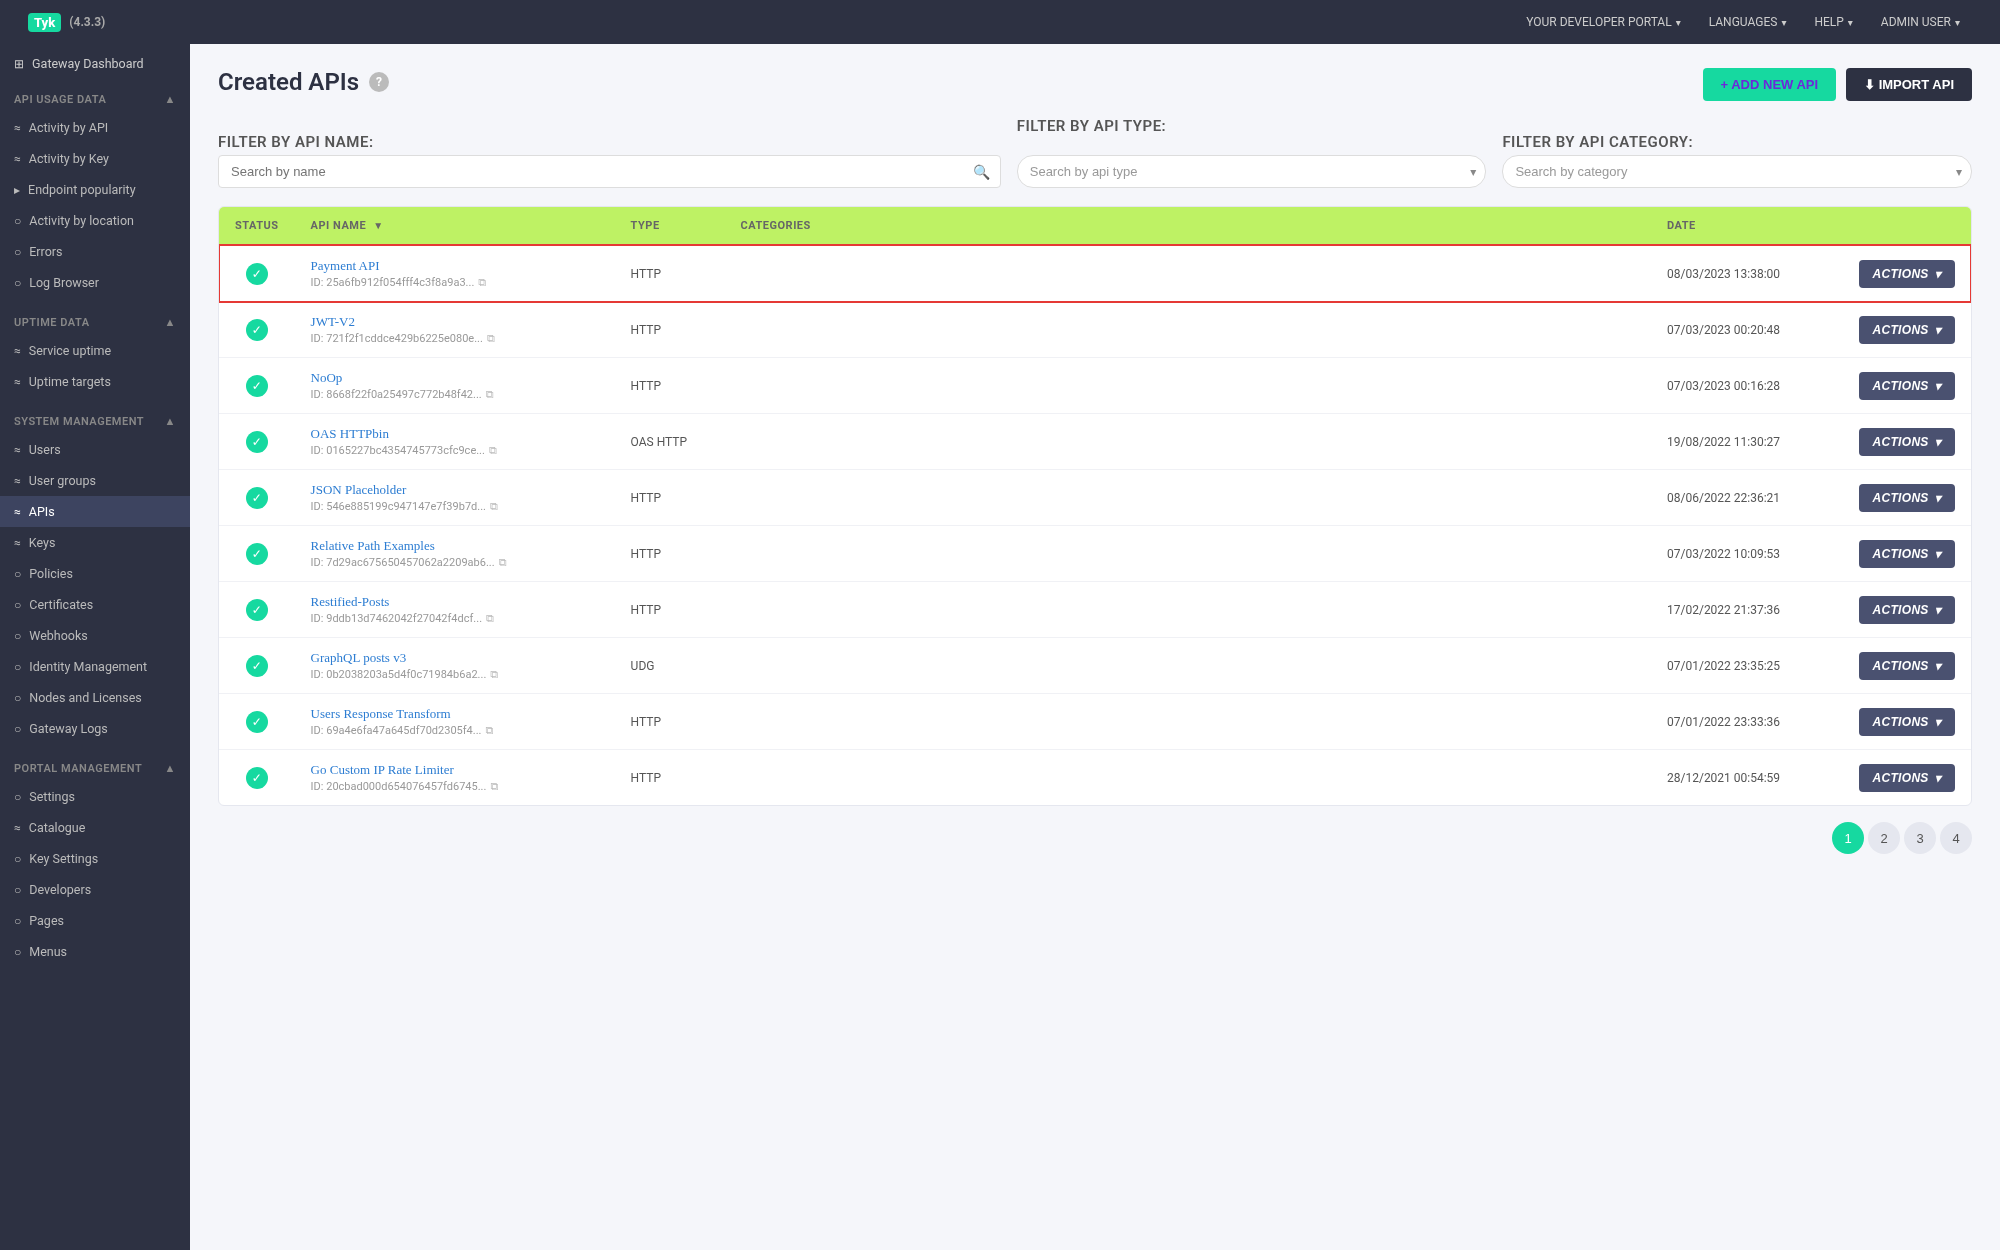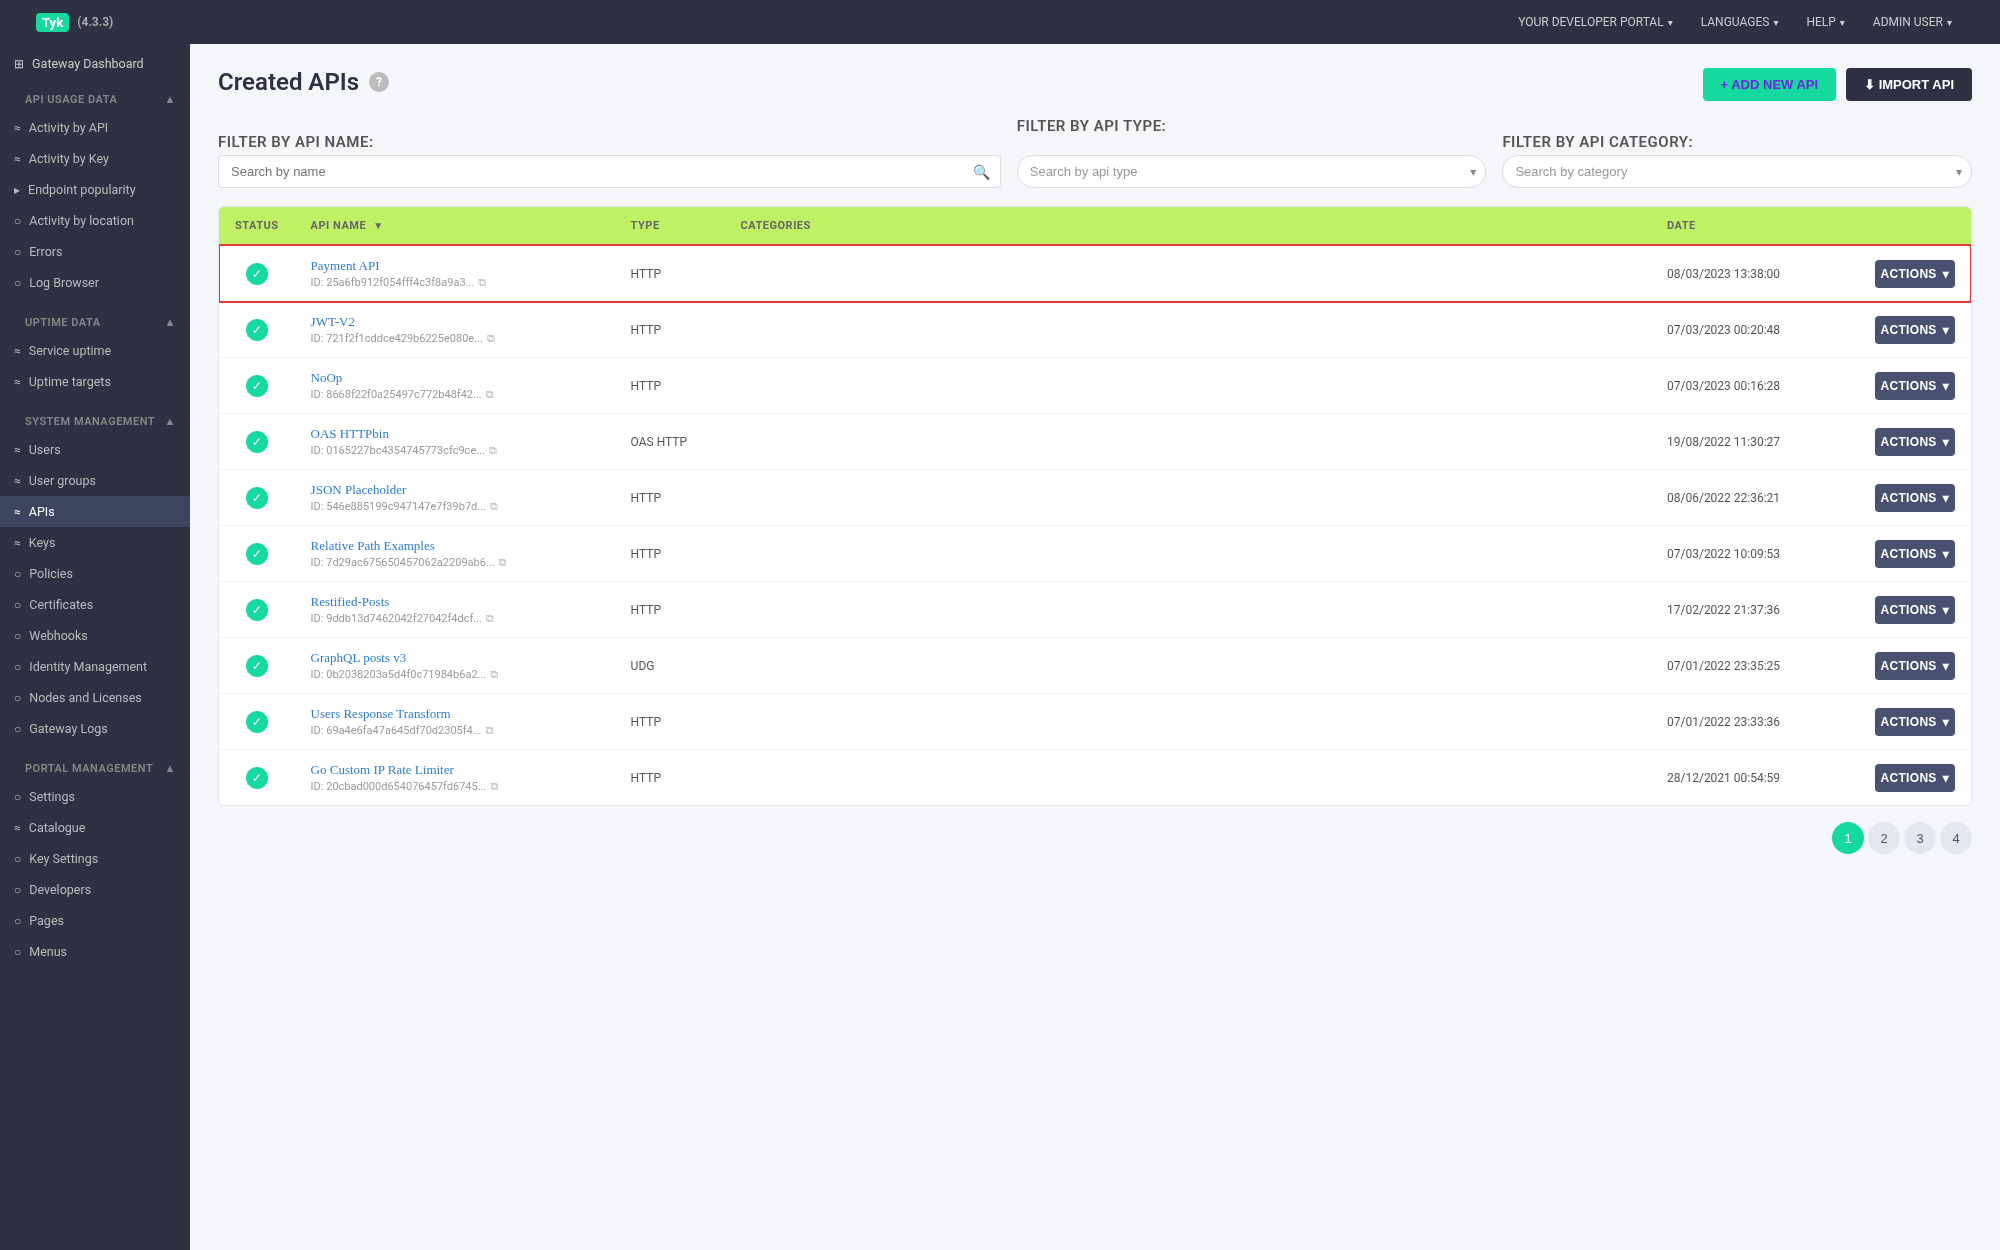--- a/index.html
+++ b/index.html
@@ -4,21 +4,21 @@
   <style>
     * { box-sizing: border-box; margin: 0; padding: 0; }
     body { font-family: -apple-system, BlinkMacSystemFont, 'Segoe UI', Roboto, sans-serif; font-size: 13px; background: #f5f6fa; color: #333; display: flex; flex-direction: column; height: 100vh; overflow: hidden; }
 
     
     .top-nav {
       background: #2d3142;
       color: #fff;
       display: flex;
       align-items: center;
-      padding: 0 36px;
+      padding: 0 28px;
       height: 44px;
       flex-shrink: 0;
       z-index: 100;
     }
     .top-nav .logo {
       display: flex;
       align-items: center;
       gap: 8px;
       font-weight: 700;
       font-size: 16px;
@@ -74,21 +74,20 @@
     .sidebar-section-header {
       display: flex;
       align-items: center;
       justify-content: space-between;
       padding: 10px 14px 6px;
       font-size: 11px;
       font-weight: 600;
       color: #888;
       text-transform: uppercase;
       letter-spacing: 0.5px;
-      margin-left: 11px;
     }
     .sidebar-item {
       display: flex;
       align-items: center;
       gap: 8px;
       padding: 8px 14px;
       font-size: 12.5px;
       color: #bbb;
       cursor: pointer;
       white-space: nowrap;
@@ -295,29 +294,30 @@
     .copy-icon { font-size: 11px; color: #bbb; cursor: pointer; }
 
     .type-badge { font-size: 12px; color: #555; }
 
     .date-text { font-size: 12px; color: #555; }
 
     .btn-actions {
       background: #4a5170;
       color: #fff;
       border: none;
-      padding: 7px 6px;
+      padding: 7px 14px;
       border-radius: 4px;
       font-size: 12px;
       font-weight: 600;
       cursor: pointer;
       display: inline-flex;
       align-items: center;
       gap: 6px;
       letter-spacing: 0.3px;
+      font-style: italic;
     }
 
     
     .pagination {
       display: flex;
       justify-content: flex-end;
       margin-top: 16px;
       gap: 4px;
     }
     .page-btn {

